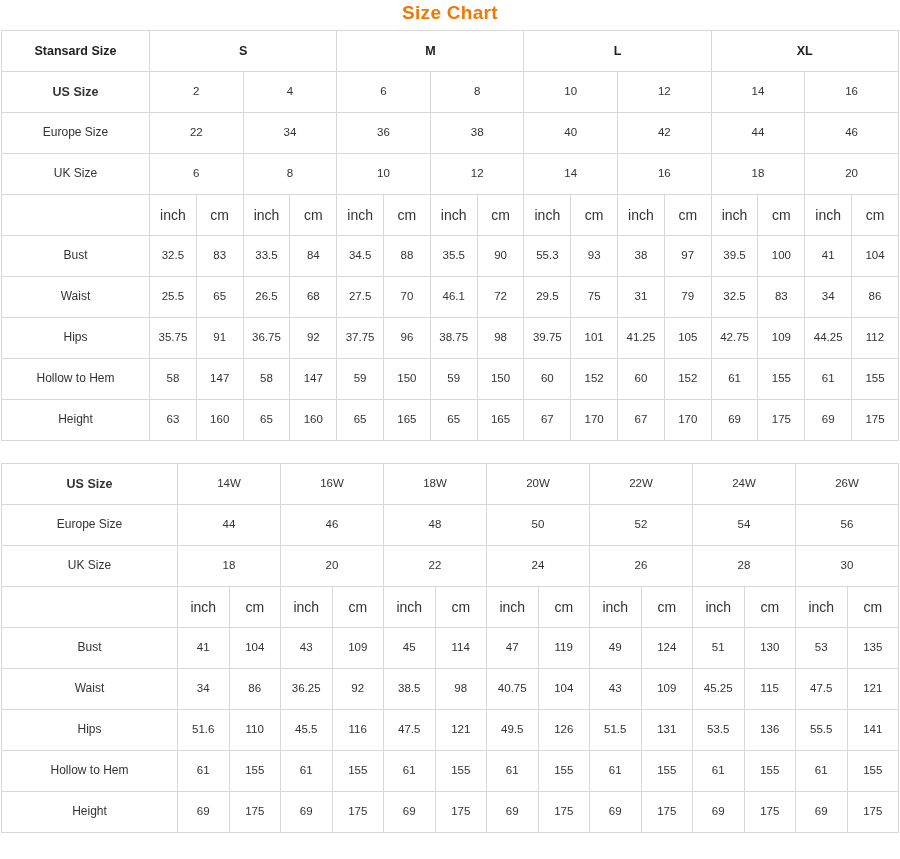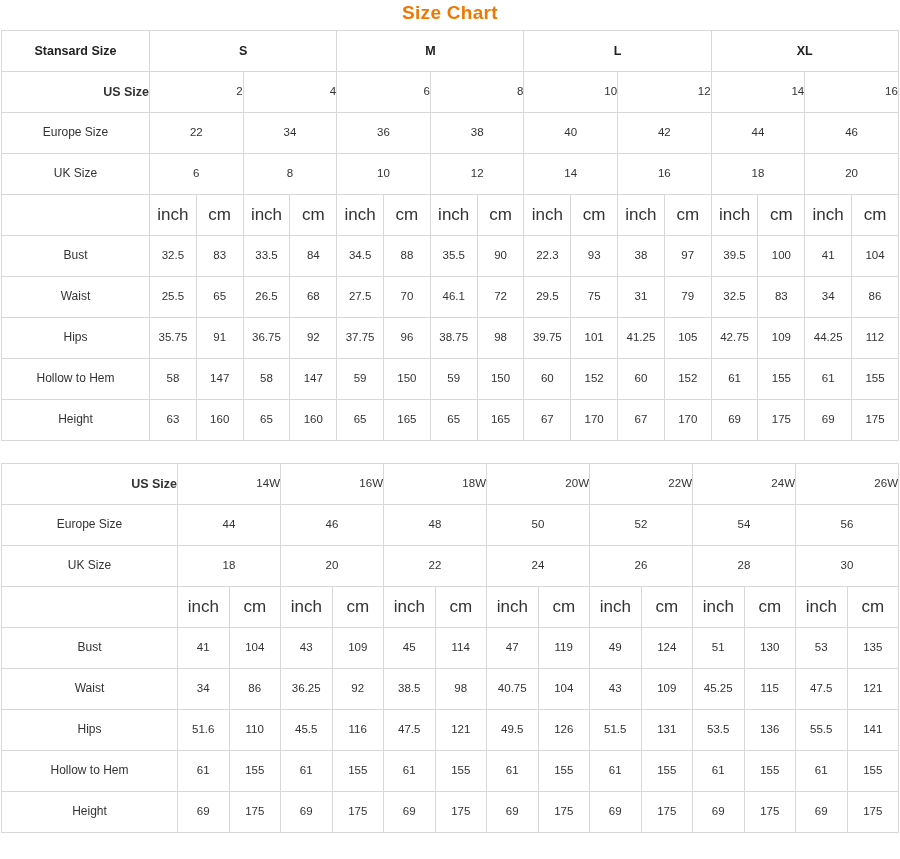--- a/index.html
+++ b/index.html
@@ -57,28 +57,27 @@
     color: #222222;
   }
   table.size-table .grp {
     font-weight: bold;
     font-size: 12.5px;
     color: #222222;
   }
   table.size-table .us-row td {
     font-weight: bold;
     font-size: 12.5px;
-    text-align: right;
   }
   table.size-table .us-row td.num {
     font-weight: normal;
     font-size: 11.5px;
   }
   table.size-table .unit {
-    font-size: 17px;
+    font-size: 14px;
     color: #333333;
   }
   table.size-table tr.tall td {
     height: 40px;
   }
   .spacer {
     height: 22px;
   }
   .tbl-wrap {
     padding: 0;
@@ -164,21 +163,21 @@
         <tr class="tall">
           <td class="rowlabel">Bust</td>
           <td>32.5</td>
           <td>83</td>
           <td>33.5</td>
           <td>84</td>
           <td>34.5</td>
           <td>88</td>
           <td>35.5</td>
           <td>90</td>
-          <td>22.3</td>
+          <td>55.3</td>
           <td>93</td>
           <td>38</td>
           <td>97</td>
           <td>39.5</td>
           <td>100</td>
           <td>41</td>
           <td>104</td>
         </tr>
         <tr class="tall">
           <td class="rowlabel">Waist</td>

